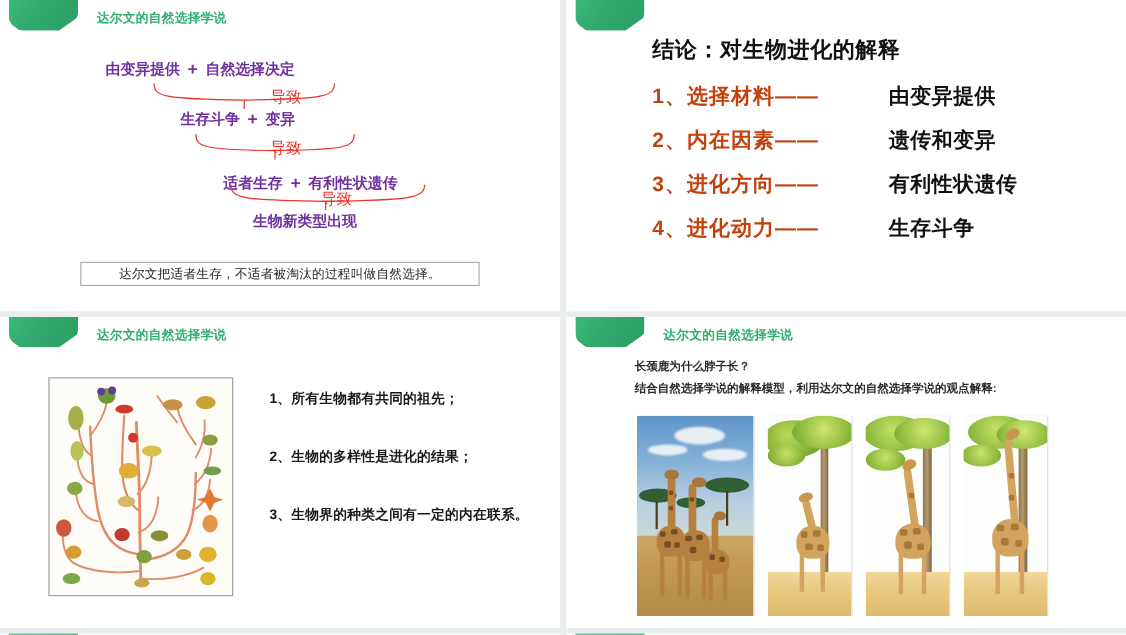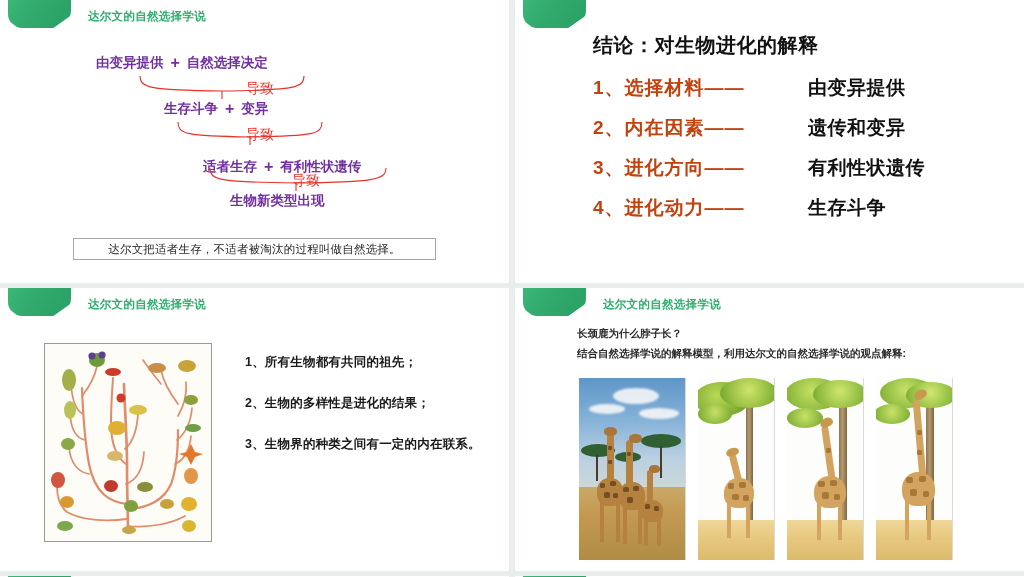--- a/index.html
+++ b/index.html
@@ -133,21 +133,21 @@
     width:168px; height:199px;
     border:1px solid #9a9a9a;
     background:#fdfcf7;
     overflow:hidden;
   }
   .tree-inner{position:absolute;inset:0;}
 
   .points{
     position:absolute;
     left:245px; top:66px;
-    display:flex; flex-direction:column; gap:24px;
+    display:flex; flex-direction:column; gap:36px;
     font-size:12.5px; font-weight:bold; color:#1a1a1a;
     letter-spacing:.2px;
   }
 
   
   .prompt{
     position:absolute; left:62px; top:36px;
     font-size:10.5px; font-weight:bold; color:#2b2b2b;
     line-height:1.9;
   }

